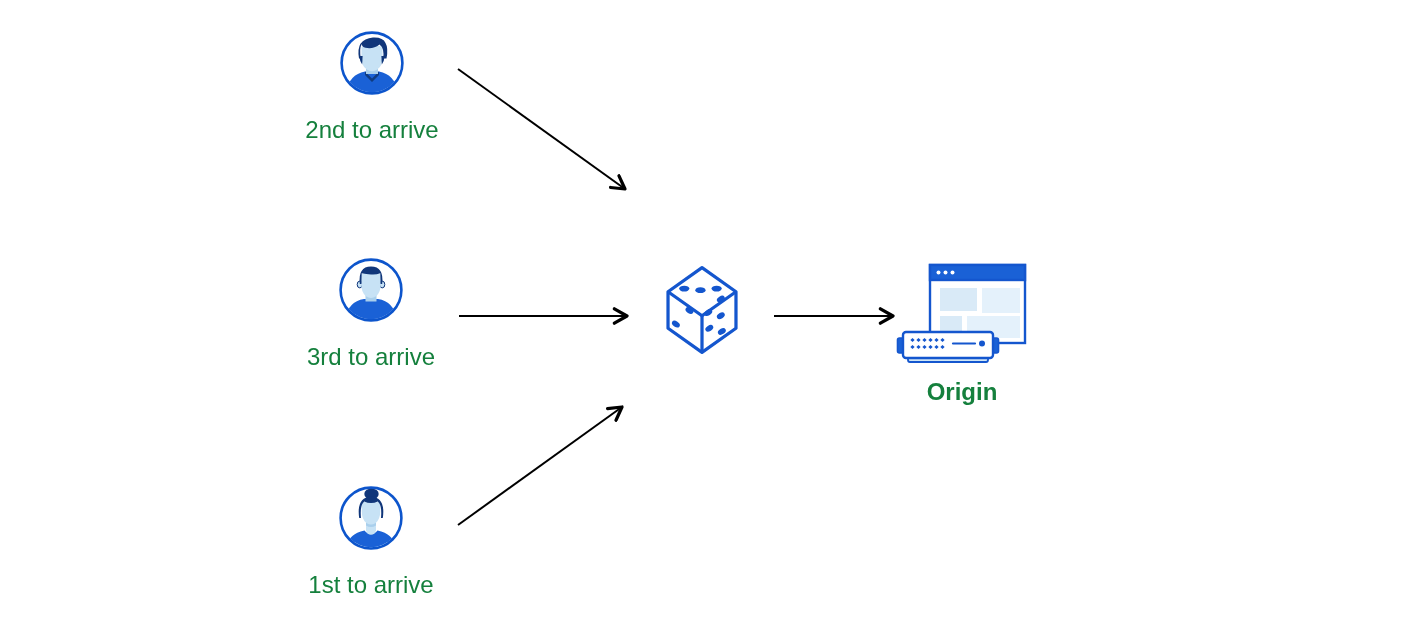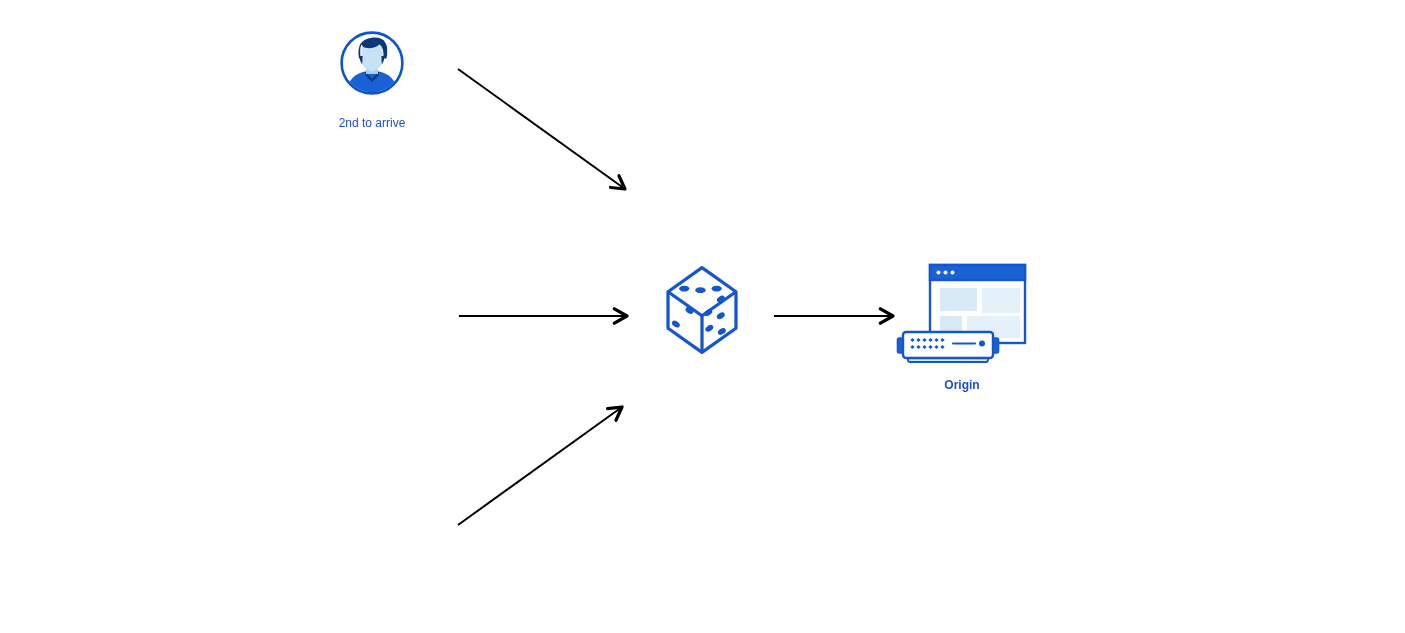--- a/index.html
+++ b/index.html
@@ -15,22 +15,22 @@
     position: absolute;
     left: 0; top: 0;
     width: 1405px; height: 633px;
   }
   .node { position: absolute; }
   .node .label {
     position: absolute;
     left: 50%;
     transform: translateX(-50%);
     white-space: nowrap;
-    font-size: 12px;
-    color: #1d4ed8;
+    font-size: 24px;
+    color: #15803d;
     text-align: left;
   }
   .user-node { width: 66px; height: 66px; }
   .user-node .label { top: 86px; }
   .node-u1 { left: 339px; top: 30px; }
   .node-u2 { left: 338px; top: 257px; }
   .node-u3 { left: 338px; top: 485px; }
   .node-dice { left: 664px; top: 264px; width: 76px; height: 92px; }
   .node-origin { left: 896px; top: 256px; width: 132px; height: 108px; }
   .node-origin .label { top: 122px; font-weight: bold; }
@@ -67,21 +67,60 @@
         <rect x="27" y="33" width="12" height="11" fill="#A9CFEC"></rect>
         <path d="M22.5 17 Q33 12.5 43.5 17 L43.5 27 Q43.5 36 38.3 39.6 Q33 43 27.7 39.6 Q22.5 36 22.5 27 Z" fill="#C7E2F5"></path>
         <path d="M20 28.5 Q16.5 9 34 7.5 Q44 7 46.5 13 Q49.5 18 47.5 28.5 L44.2 28.5 Q45.5 18 40.5 14.5 Q34 19.5 26.5 17.8 Q22.8 17 22.8 14 Q20.2 18.5 21.8 28.5 Z" fill="#10367A"></path>
         <path d="M20.3 26 L23.6 26 L23.2 34.5 Q20.8 31.5 20.3 26 Z" fill="#10367A"></path>
         <path d="M45.7 26 L42.4 26 L42.8 34.5 Q45.2 31.5 45.7 26 Z" fill="#10367A"></path>
       </g>
     </svg>
     <div class="label">2nd to arrive</div>
   </div>
 
+  <div class="node user-node node-u2">
+    <svg width="66" height="66" viewBox="0 0 66 66">
+      <defs>
+          <clipPath id="clip-u2">
+            <circle cx="33" cy="33" r="29.2"></circle>
+          </clipPath>
+        </defs>
+      <circle cx="33" cy="33" r="30.4" fill="#ffffff" stroke="#0D55CC" stroke-width="2.6"></circle>
+      <g clip-path="url(#clip-u2)">
+        <path d="M6 66 Q9 44.5 26 42 L40 42 Q57 44.5 60 66 Z" fill="#1A61D6"></path>
+        <rect x="27.5" y="33" width="11" height="11.5" fill="#A9CFEC"></rect>
+        <ellipse cx="21.8" cy="27.5" rx="2.6" ry="3.4" fill="#C7E2F5" stroke="#10367A" stroke-width="1"></ellipse>
+        <ellipse cx="44.2" cy="27.5" rx="2.6" ry="3.4" fill="#C7E2F5" stroke="#10367A" stroke-width="1"></ellipse>
+        <path d="M23.2 17 Q33 13 42.8 17 L42.8 26.5 Q42.8 35.5 38 39.2 Q33 42.6 28 39.2 Q23.2 35.5 23.2 26.5 Z" fill="#C7E2F5"></path>
+        <path d="M21.8 27 Q19.8 9.5 33 9.5 Q46.2 9.5 44.2 27 L42.6 27 L42.3 16.2 Q37.8 18 33 17.5 Q28.2 17 23.7 16.2 L23.4 27 Z" fill="#10367A"></path>
+      </g>
+    </svg>
+    <div class="label">3rd to arrive</div>
+  </div>
 
+  <div class="node user-node node-u3">
+    <svg width="66" height="66" viewBox="0 0 66 66">
+      <defs>
+          <clipPath id="clip-u3">
+            <circle cx="33" cy="33" r="29.2"></circle>
+          </clipPath>
+        </defs>
+      <circle cx="33" cy="33" r="30.4" fill="#ffffff" stroke="#0D55CC" stroke-width="2.6"></circle>
+      <g clip-path="url(#clip-u3)">
+        <ellipse cx="33.5" cy="9" rx="7.2" ry="5.6" fill="#10367A"></ellipse>
+        <path d="M14 66 Q15.5 47.5 33 46.5 Q50.5 47.5 52 66 Z" fill="#C7E2F5"></path>
+        <path d="M7 66 Q9 49 26.5 45.5 Q33 54 39.5 45.5 Q57 49 59 66 Z" fill="#1A61D6"></path>
+        <path d="M28 36 L28 46 Q33 52.5 38 46 L38 36 Z" fill="#C7E2F5"></path>
+        <path d="M28 36 L38 36 L38 40.5 Q33 43.5 28 40.5 Z" fill="#A9CFEC"></path>
+        <path d="M23.8 17.5 Q33 14.2 42.2 17.5 L42.2 26.5 Q42.2 34.5 37.6 38 Q33 41.2 28.4 38 Q23.8 34.5 23.8 26.5 Z" fill="#C7E2F5"></path>
+        <path d="M21.2 33 Q18.2 12.5 33 11.5 Q47.8 12.5 44.8 33 L43 33 Q44.2 20 39.8 16.4 Q33 19.6 26.2 16.4 Q21.8 20 23 33 Z" fill="#10367A"></path>
+      </g>
+    </svg>
+    <div class="label">1st to arrive</div>
+  </div>
 
   <div class="node node-dice">
     <svg width="76" height="92" viewBox="0 0 72 88">
       <g fill="#ffffff" stroke="#1456CE" stroke-width="3.1" stroke-linejoin="round">
         <path d="M36 3.5 L68.5 26.5 L68.5 61.5 L36 84.5 L3.5 61.5 L3.5 26.5 Z"></path>
         <path d="M3.5 26.5 L36 49.5 L68.5 26.5" fill="none"></path>
         <path d="M36 49.5 L36 84.5" fill="none"></path>
       </g>
       <g fill="#1456CE">
 

